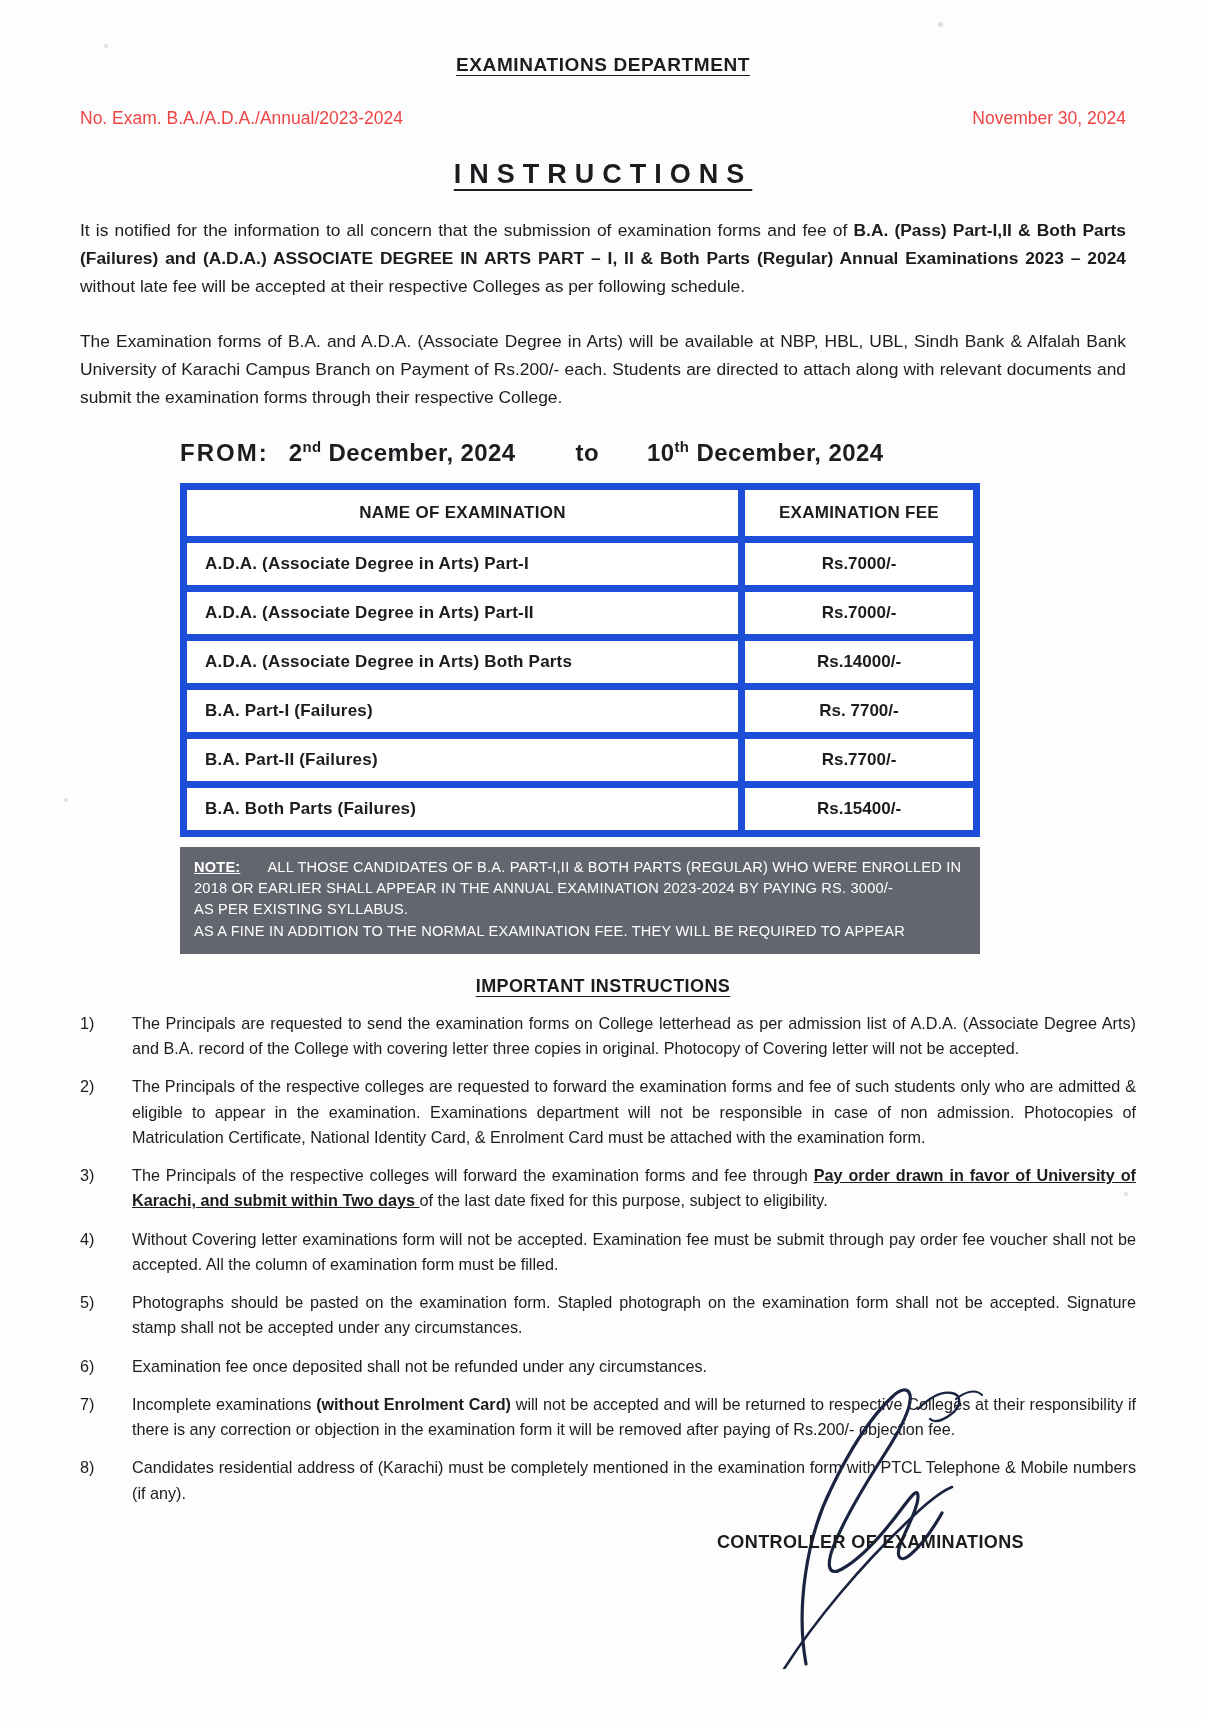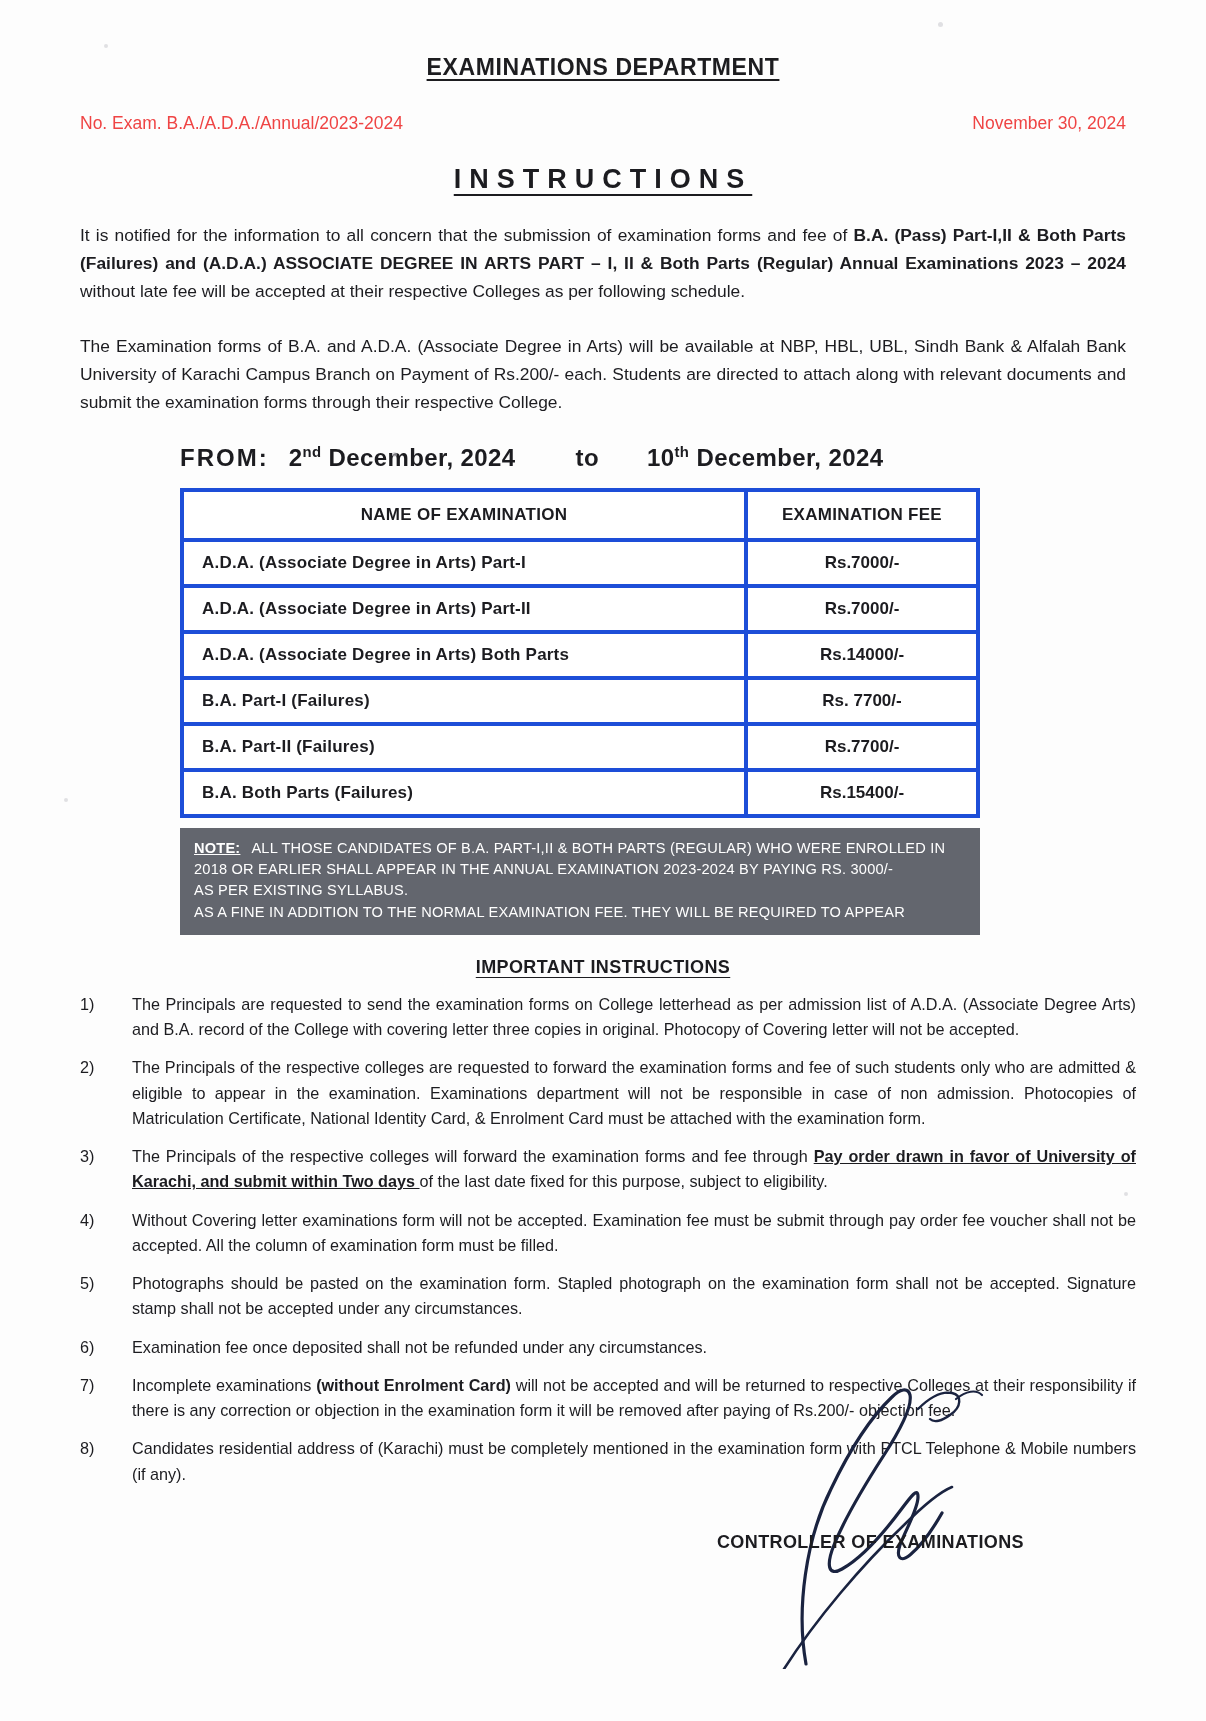--- a/index.html
+++ b/index.html
@@ -31,21 +31,21 @@
   .univ-title {
     font-size: 30px;
     font-weight: bold;
     letter-spacing: 1.2px;
     color: #17171a;
     text-decoration: underline;
     text-underline-offset: 5px;
     text-decoration-thickness: 2px;
   }
   .dept-title {
-    font-size: 23px;
+    font-size: 19px;
     font-weight: bold;
     letter-spacing: 0.6px;
     margin-top: 6px;
     color: #1d1d20;
     text-decoration: underline;
     text-underline-offset: 4px;
   }
   
   .refline {
     display: flex;
@@ -86,21 +86,21 @@
   .fromto .gap3 { display: inline-block; width: 48px; }
   sup { font-size: 0.62em; vertical-align: super; }
   
   table.fees {
     margin: 16px 0 0 180px;
     width: 800px;
     border-collapse: collapse;
     background: #fff;
   }
   table.fees td, table.fees th {
-    border: 4px solid #1d4ed8;
+    border: 7px solid #1d4ed8;
     padding: 11px 14px;
     font-size: 17px;
   }
   table.fees thead th {
     text-align: center;
     font-weight: bold;
     font-size: 17px;
     letter-spacing: 0.3px;
     padding: 13px 10px;
   }
@@ -122,21 +122,21 @@
     color: #ffffff;
     box-sizing: border-box;
     padding: 10px 14px 12px 14px;
     font-size: 14.6px;
     line-height: 1.45;
     letter-spacing: 0.2px;
   }
   .notebox .nlabel {
     font-weight: bold;
     text-decoration: underline;
-    margin-right: 11px;
+    margin-right: 27px;
   }
   .notebox .nline { display: block; }
   
   .instr-title {
     text-align: center;
     margin-top: 22px;
     font-size: 18px;
     font-weight: bold;
     text-decoration: underline;
     text-underline-offset: 4px;

